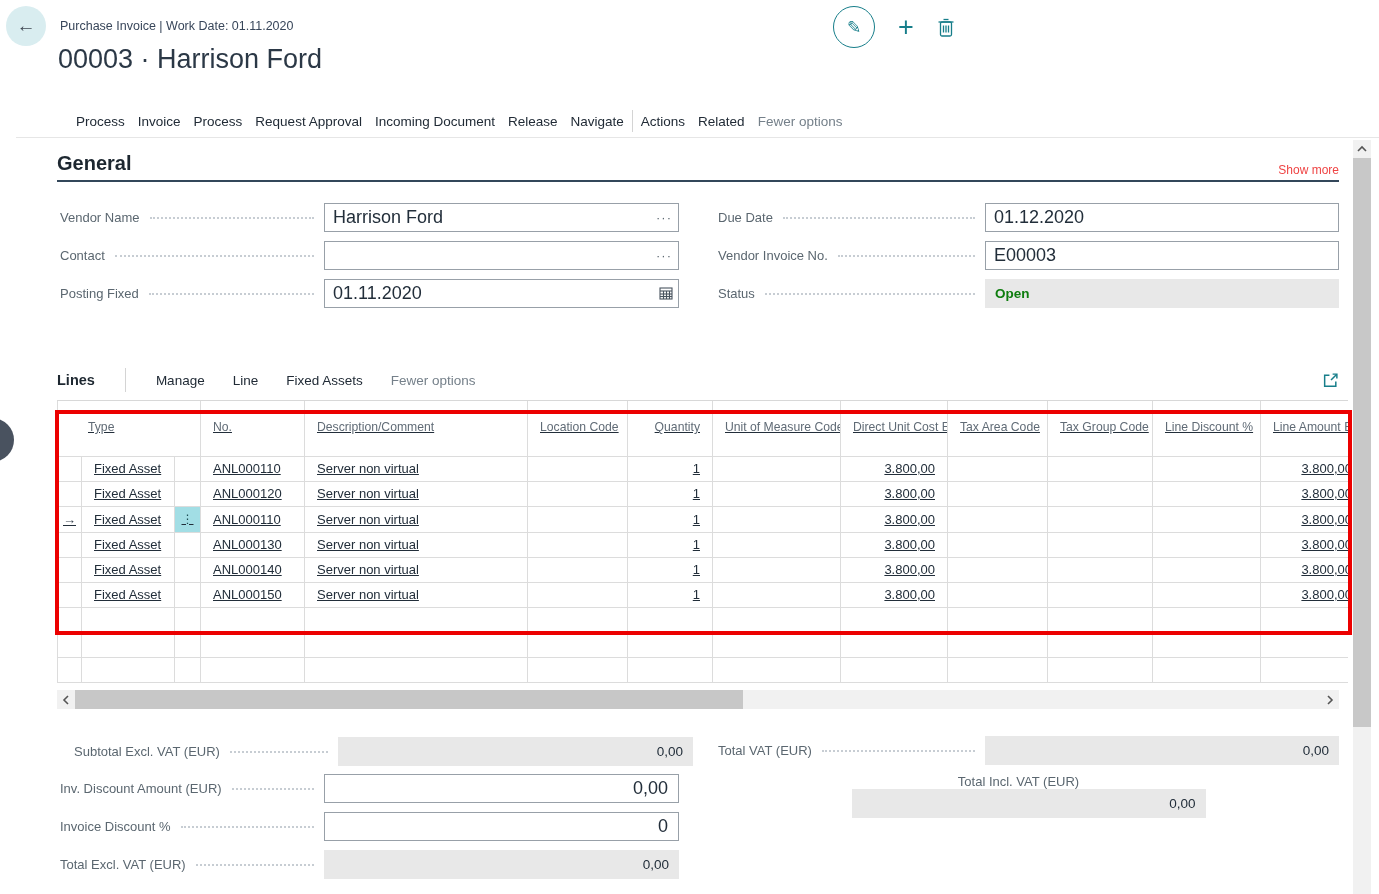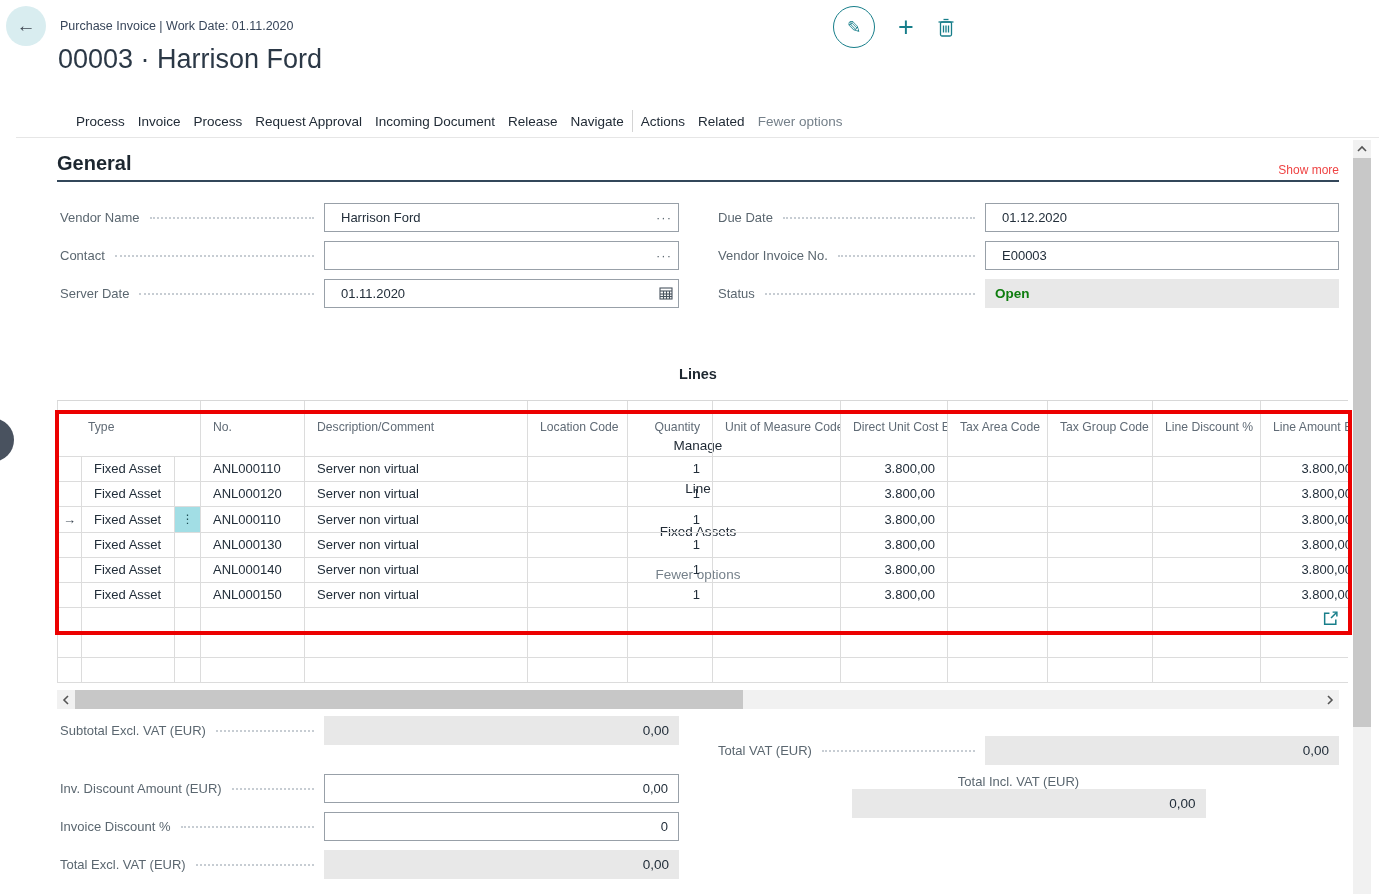--- a/index.html
+++ b/index.html
@@ -28,42 +28,42 @@
   .show-more{position:absolute;right:40px;top:163px;font-size:12px;color:#ef4444;cursor:pointer;}
   .sec-underline{position:absolute;left:57px;top:180px;width:1282px;height:2px;background:#33475A;}
   
   .fld{position:absolute;display:flex;align-items:center;height:29px;}
   .fld .lbl{display:flex;align-items:center;font-size:13px;color:#5B6770;flex:1;min-width:0;}
   .fld .leader{flex:1;height:0;border-bottom:2px dotted #C7CDD3;margin:0 10px;}
   .fld .ctrl{position:relative;flex:none;}
   .fld-l{left:60px;width:619px;}   .fld-l .ctrl{width:355px;}
   .fld-r{left:718px;width:621px;}  .fld-r .ctrl{width:354px;}
   .ctrl input{width:100%;height:29px;box-sizing:border-box;border:1px solid #98A0A8;
-              font-family:"Liberation Sans",sans-serif;font-size:13px;color:#222E3A;padding:0 16px;}
+              font-family:"Liberation Sans",sans-serif;font-size:18px;color:#222E3A;padding:0 8px;}
   .ctrl input.pad-r{padding-right:30px;}
   .ctrl input.num{text-align:right;padding-right:10px;}
   .assist{position:absolute;right:1px;top:1px;width:28px;height:27px;display:flex;align-items:center;
           justify-content:center;color:#5B6770;font-size:13px;letter-spacing:1px;cursor:pointer;background:#fff;}
   .cal{position:absolute;right:5px;top:6px;cursor:pointer;}
   .ro{width:100%;height:29px;box-sizing:border-box;background:#E8E8E8;font-size:13.5px;color:#222E3A;
       line-height:29px;text-align:right;padding-right:10px;}
   .status-box{width:100%;height:29px;box-sizing:border-box;background:#E8E8E8;line-height:29px;
               padding-left:10px;font-size:13.5px;font-weight:700;color:#0E7D0E;}
   
-  .linesbar{position:absolute;left:57px;top:366px;right:40px;height:28px;display:flex;align-items:center;gap:28px;flex-direction:column;}
+  .linesbar{position:absolute;left:57px;top:366px;right:40px;height:28px;display:flex;align-items:center;gap:28px;}
   .lines-title{font-size:14.5px;font-weight:700;color:#1D2730;}
   .lines-divider{width:1px;height:24px;background:#D4D4D4;margin:0 2px;}
   .expand-btn{margin-left:auto;cursor:pointer;display:flex;align-items:center;}
   
   .table-clip{position:absolute;left:57px;top:400px;width:1291px;height:290px;overflow:hidden;
               border-top:1px solid #D8D8D8;}
   table.lines{border-collapse:collapse;table-layout:fixed;width:1307px;}
   table.lines th,table.lines td{border-right:1px solid #DCDCDC;border-bottom:1px solid #DCDCDC;
               overflow:hidden;white-space:nowrap;box-sizing:border-box;}
-  table.lines{border-left:1px solid #DCDCDC;}
+  table.lines{border-left:1px solid #DCDCDC;text-decoration:underline;}
   thead th{height:55px;vertical-align:middle;text-align:left;font-weight:400;font-size:12.2px;
            color:#606B76;padding:0 12px;line-height:1.3;white-space:normal;}
   thead th.h-type{padding-left:30px;}
   thead th.c-num{text-align:right;}
   tbody td{height:25px;font-size:13px;color:#222E3A;padding:0 12px;}
   td.c-num{text-align:right;}
   td.c-sel{padding:0;text-align:center;font-size:13px;color:#3A4450;}
   td.c-dots{padding:0;}
   .dots-btn{display:block;width:100%;height:25px;background:#A2DEE5;color:#1D4E55;text-align:center;
             line-height:25px;font-size:12px;cursor:pointer;}
@@ -145,21 +145,21 @@
         <span>Contact</span>
         <span class="leader"></span>
       </div>
     <div class="ctrl">
       <input class="pad-r" value="" style="">
       <span class="assist">···</span>
     </div>
   </div>
   <div class="fld fld-l" style="top:279px;">
     <div class="lbl">
-        <span>Server Date</span>
+        <span>Posting Fixed</span>
         <span class="leader"></span>
       </div>
     <div class="ctrl">
       <input class="pad-r" value="01.11.2020" style="">
       <span class="cal">
         <svg width="16" height="16" viewBox="0 0 16 16" fill="none" stroke="#4A5560" stroke-width="1.1">
           <rect x="2" y="3" width="12" height="11"></rect>
           <line x1="2" y1="6" x2="14" y2="6"></line>
           <line x1="5.5" y1="6" x2="5.5" y2="14"></line>
           <line x1="8.5" y1="6" x2="8.5" y2="14"></line>
@@ -393,21 +393,21 @@
         </svg>
     </span>
     <span class="hs-thumb"></span>
     <span class="hs-arrow" style="right:0;">
       <svg width="8" height="10" viewBox="0 0 8 10" fill="none" stroke="#555" stroke-width="1.6">
           <path d="M2 1 L6 5 L2 9"></path>
         </svg>
     </span>
   </div>
 
-  <div class="fld fld-l" style="top:716px;">
+  <div class="fld fld-l" style="top:737px;margin-left:14px;">
     <div class="lbl">
         <span>Subtotal Excl. VAT (EUR)</span>
         <span class="leader"></span>
       </div>
     <div class="ctrl">
         <div class="ro">0,00</div>
       </div>
   </div>
   <div class="fld fld-l" style="top:774px;">
     <div class="lbl">

